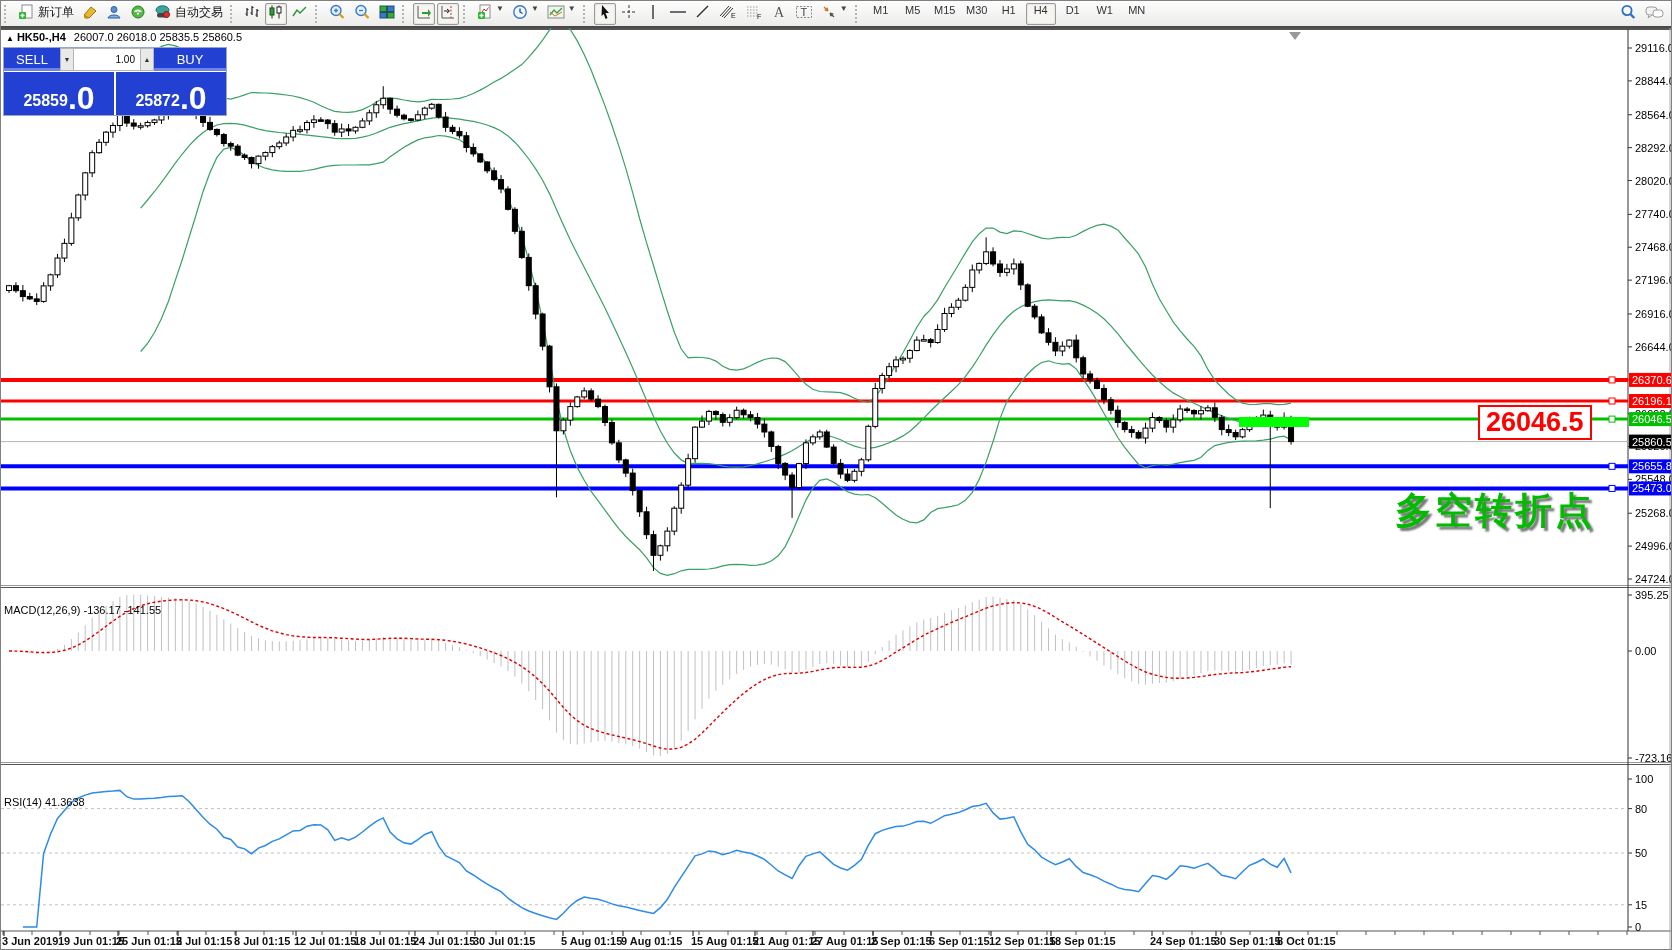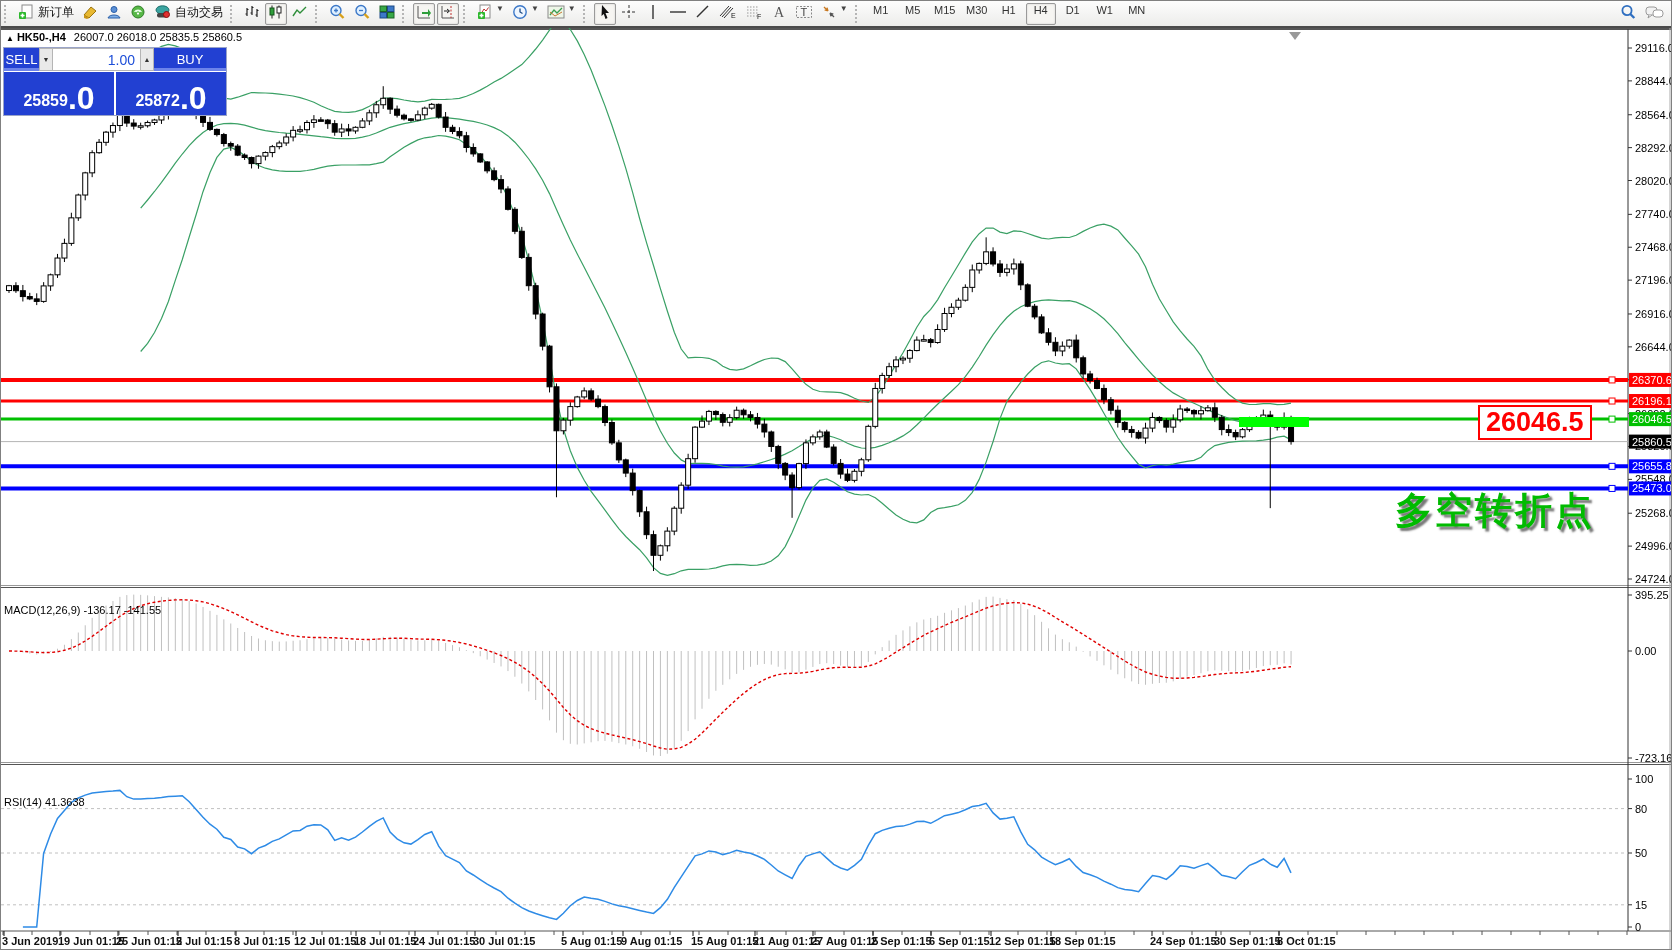--- a/index.html
+++ b/index.html
@@ -14,23 +14,23 @@
   .caret{font-size:8px;color:#444;margin-left:3px;}
   .spacer{flex:1;}
   svg.ic{display:block;}
   
   #chart-wrap{position:absolute;left:0;top:27px;width:1672px;height:923px;background:#fff;}
   #chart-svg{position:absolute;left:0;top:0;}
   
   #quote-panel{position:absolute;left:2px;top:19px;width:222px;background:#fff;border:1px solid #9aa4c8;}
   #qp-row1{display:flex;height:23px;}
   .qbtn{background:#2240d2;color:#fff;font-size:13px;display:flex;align-items:center;justify-content:center;box-shadow:inset 0 -3px 0 #6d83ea;}
-  #sell-btn{width:35px;}#buy-btn{width:72px;}
+  #sell-btn{width:56px;}#buy-btn{width:72px;}
   .spin{width:14px;background:#e9e9e9;border:1px solid #b5b5b5;box-sizing:border-box;font-size:7px;color:#333;display:flex;align-items:center;justify-content:center;}
-  #vol-field{flex:1;border:1px solid #b5b5b5;border-left:none;border-right:none;font-size:14px;color:#1d4ed8;display:flex;align-items:center;justify-content:flex-end;padding-right:5px;background:#fff;}
+  #vol-field{flex:1;border:1px solid #b5b5b5;border-left:none;border-right:none;font-size:10px;color:#000000;display:flex;align-items:center;justify-content:flex-end;padding-right:5px;background:#fff;}
   #qp-row2{display:flex;height:43px;border-top:1px solid #fff;}
   .qprice{background:#2240d2;color:#ffffff;flex:1;display:flex;align-items:flex-end;justify-content:center;padding-bottom:3px;}
   .qprice .main{font-size:16px;font-weight:bold;line-height:1;margin-bottom:3px;}
   .qprice .frac{font-size:32px;font-weight:bold;line-height:0.85;}
   #sell-price{border-right:2px solid #fff;}
   
   #sym-header{position:absolute;left:5px;top:3px;font-size:11px;color:#000;}
   #sym-header .arr{font-size:8px;margin-right:3px;}
   #sym-header b{font-weight:bold;margin-right:8px;}
   

